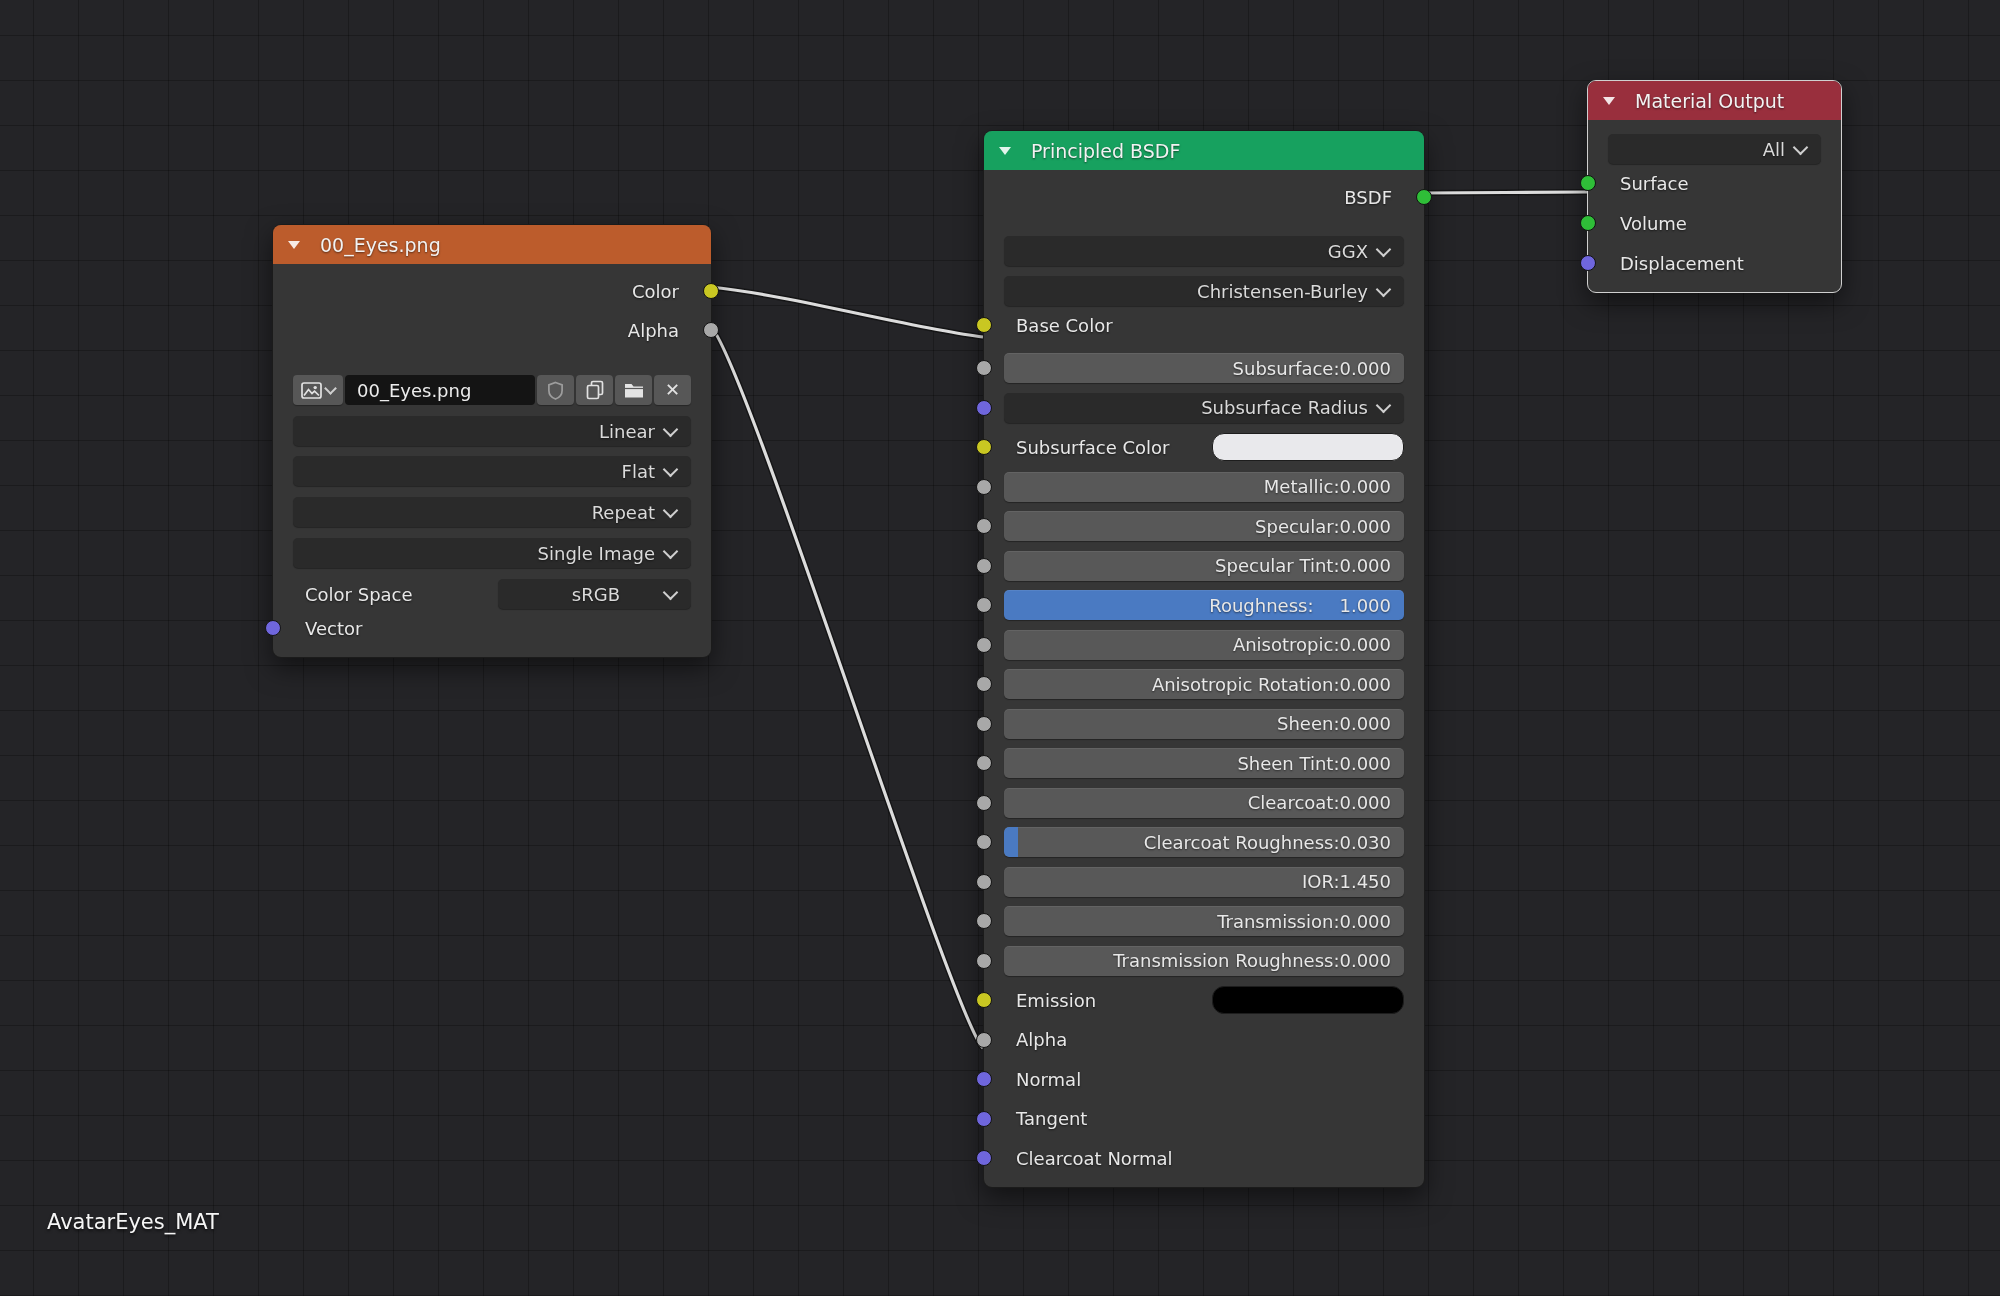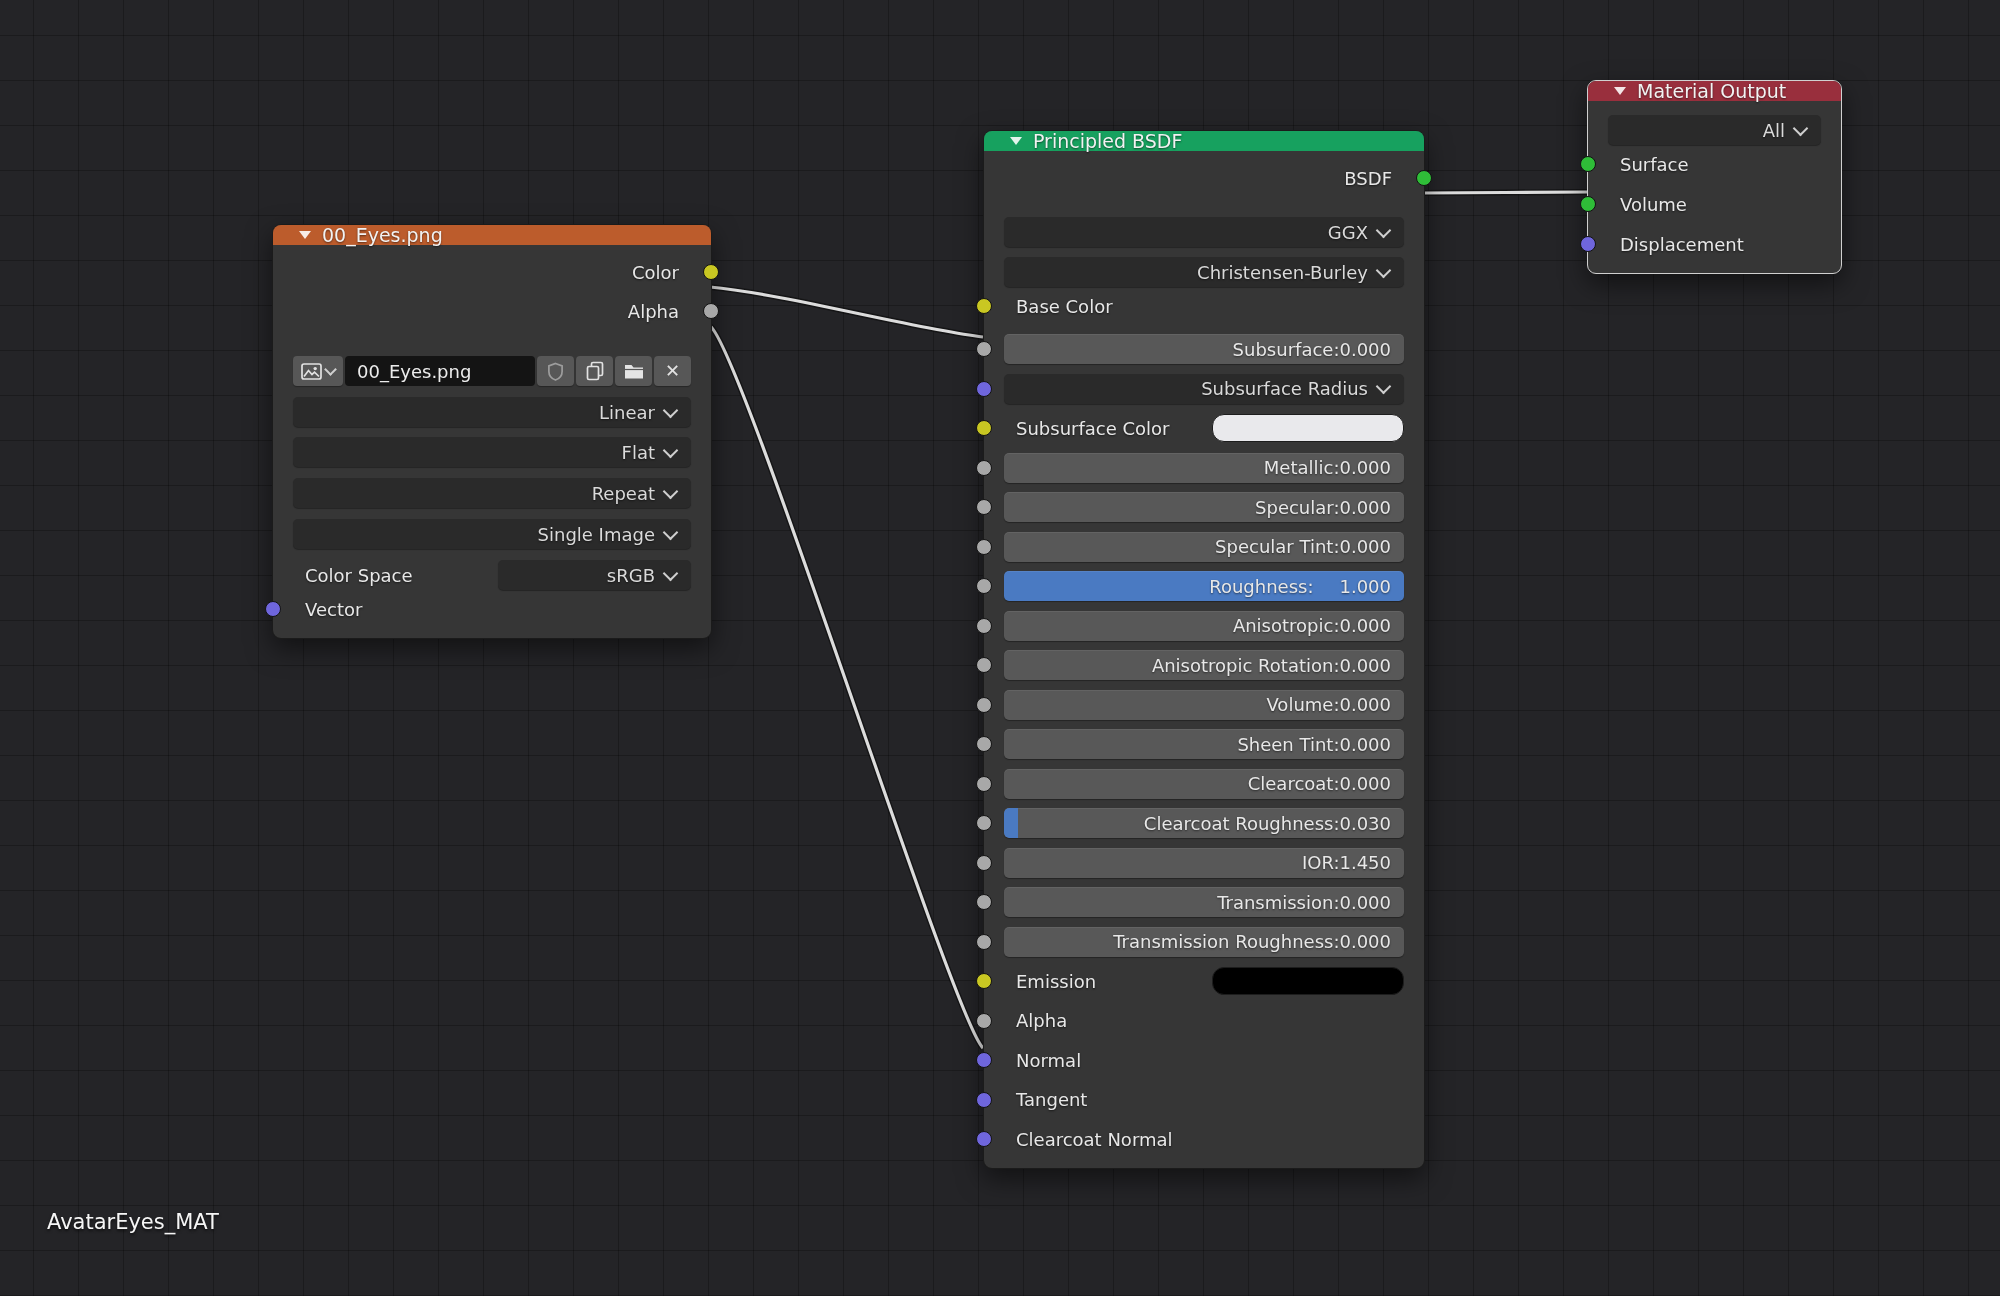--- a/index.html
+++ b/index.html
@@ -17,21 +17,21 @@
   .wires{position:absolute;left:0;top:0;pointer-events:none;}
   .wire-core{stroke:#dcdcdc;stroke-width:3.2;fill:none;}
   .wire-shadow{stroke:rgba(10,10,10,.55);stroke-width:6;fill:none;}
 
   .node{
     position:absolute;background:#363636;border:1px solid #1b1b1b;border-radius:9px;
     box-shadow:0 10px 26px rgba(0,0,0,.5);font-size:18px;
   }
   .node.selected{border:1.5px solid #d0d0d0;}
   .nheader{
-    height:20px;display:flex;align-items:center;gap:11px;padding:0 26px;
+    height:39px;display:flex;align-items:center;gap:20px;padding:0 15px;
     border-radius:8px 8px 0 0;font-size:19px;color:#f2f2f2;
     text-shadow:0 1px 2px rgba(0,0,0,.55);
   }
   .hdr-orange{background:#bc5c2c;}
   .hdr-green{background:#17a15f;}
   .hdr-red{background:#992f3d;}
   .tri{width:0;height:0;border-left:6px solid transparent;border-right:6px solid transparent;
        border-top:8px solid rgba(255,255,255,.88);flex:none;}
   .nbody{padding:12px 20px 14px;position:relative;}
   .row{position:relative;height:30px;display:flex;align-items:center;}
@@ -77,21 +77,21 @@
   .btn.imgbtn{width:50px;gap:2px;}
   .btn.sq{width:37px;}
   .namefield{flex:1;height:30px;background:#141414;border-radius:4px;display:flex;align-items:center;
        padding:0 12px;color:#ececec;box-sizing:border-box;white-space:nowrap;overflow:hidden;}
   .btn svg{display:block;}
   .xglyph{font-size:18px;color:#e2e2e2;line-height:1;}
   .chev.small{width:7px;height:7px;margin:-3px 0 0 2px;}
 
   .halfrow{display:flex;align-items:center;}
   .halfrow .lbl-plain{flex:1;}
-  .halfrow .drop{flex:none;width:193px;}
+  .halfrow .drop{flex:none;width:193px;gap:35px;}
 
   .mat-name{position:absolute;left:47px;top:1210px;font-size:21px;color:#f6f6f6;
             text-shadow:0 2px 3px rgba(0,0,0,.6);}
 
   .mt9{margin-top:9px;}.mt95{margin-top:9.5px;}.mt10{margin-top:10px;}.mt11{margin-top:11px;}
   .mt13{margin-top:13px;}.mt15{margin-top:4px;}.mt24{margin-top:24px;}.mt30{margin-top:30px;}.mt2{margin-top:2px;}
 </style>
 </head>
 <body>
 
@@ -288,21 +288,21 @@
         <span class="sock in sk-gray"></span>
         <div class="wdg">
           <span class="lbl">Anisotropic Rotation:</span>
           <span class="val">0.000</span>
         </div>
       </div>
 
       <div class="row mt95">
         <span class="sock in sk-gray"></span>
         <div class="wdg">
-          <span class="lbl">Volume:</span>
+          <span class="lbl">Sheen:</span>
           <span class="val">0.000</span>
         </div>
       </div>
 
       <div class="row mt95">
         <span class="sock in sk-gray"></span>
         <div class="wdg">
           <span class="lbl">Sheen Tint:</span>
           <span class="val">0.000</span>
         </div>

